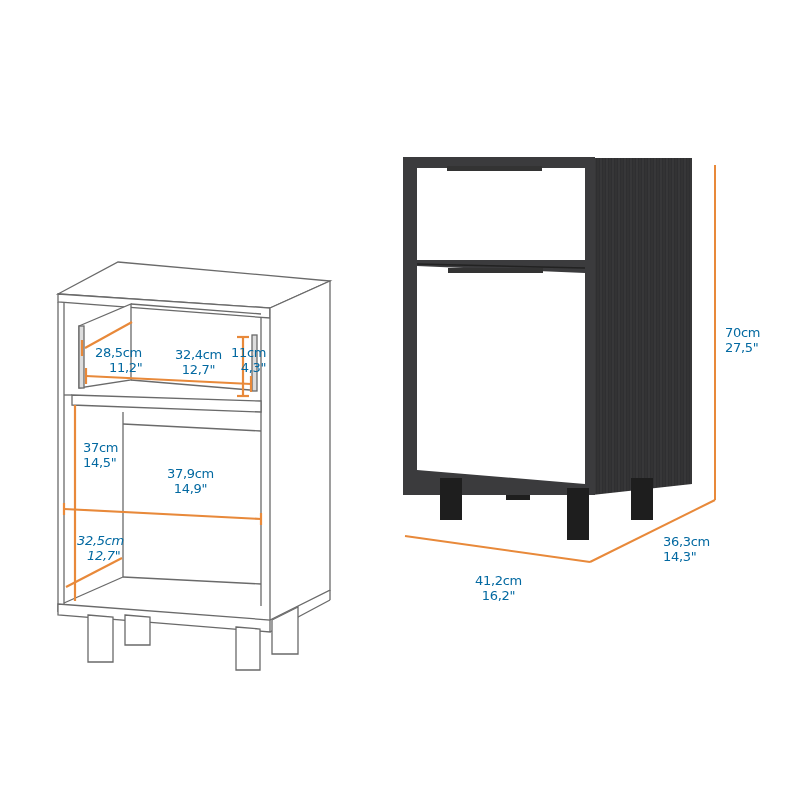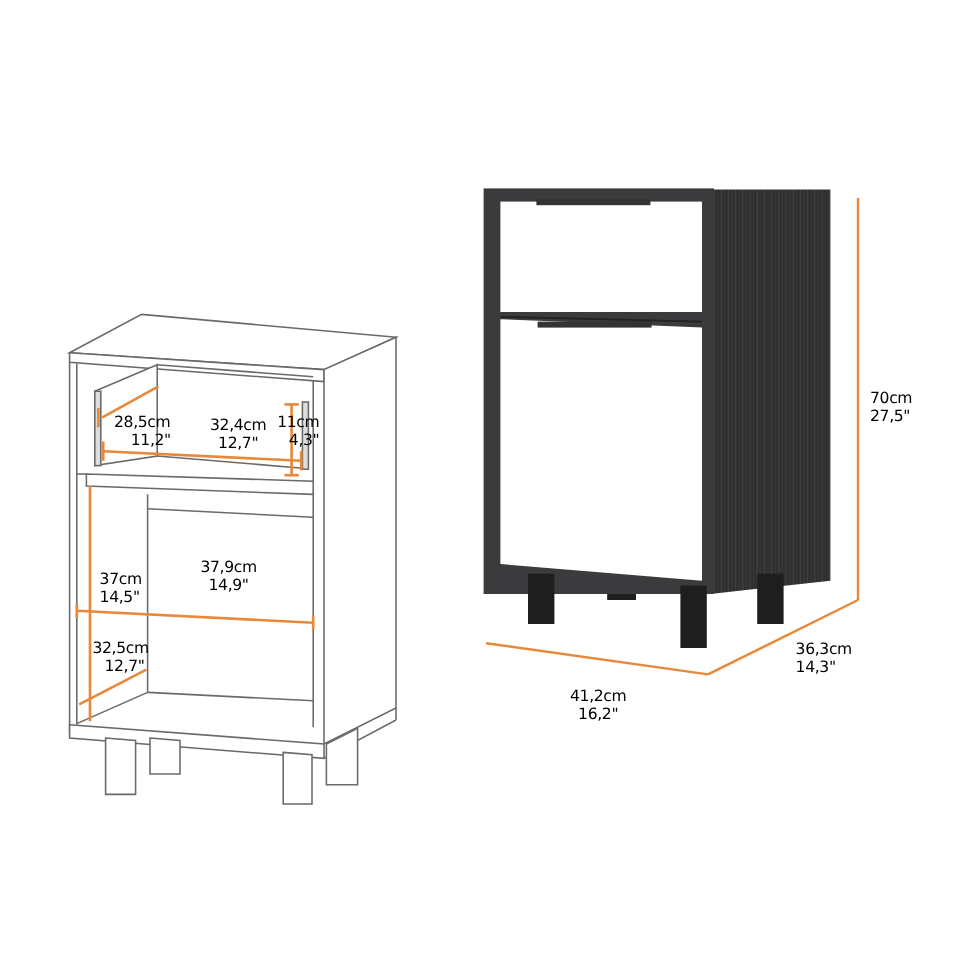--- a/index.html
+++ b/index.html
@@ -1,19 +1,19 @@
 <!DOCTYPE html>
 <html><head>
 <meta charset="utf-8">
 <style>
   html, body { margin: 0; padding: 0; background: #ffffff; }
   body { width: 800px; height: 800px; position: relative; overflow: hidden;
          font-family: "DejaVu Sans", sans-serif; }
   svg { position: absolute; left: 0; top: 0; }
-  .lbl { position: absolute; color: #000000; font-size: 13px; line-height: 15px;
+  .lbl { position: absolute; color: #0369a1; font-size: 13px; line-height: 15px;
          font-family: "DejaVu Sans", sans-serif; white-space: nowrap; letter-spacing: -0.3px; }
   .lbl span { display: block; }
   .c { text-align: center; margin-left: 27px; }
 </style>
 </head>
 <body>
 
 <svg width="800" height="800" viewBox="0 0 800 800">
   <g fill="none" stroke="#6a6a6a" stroke-width="1.3">
 
@@ -105,29 +105,29 @@
   <span style="padding-left:14px;">11,2"</span>
 </div>
 <div class="lbl c" style="left:148px;top:347px;">
   <span>32,4cm</span>
   <span>12,7"</span>
 </div>
 <div class="lbl" style="left:207px;top:345px;text-align:right;margin-left:24px;">
   <span>11cm</span>
   <span>4,3"</span>
 </div>
-<div class="lbl" style="left:83px;top:440px;margin-top:36px;">
+<div class="lbl" style="left:83px;top:440px;">
   <span>37cm</span>
   <span>14,5"</span>
 </div>
 <div class="lbl c" style="left:140px;top:466px;">
   <span>37,9cm</span>
   <span>14,9"</span>
 </div>
-<div class="lbl" style="left:77px;top:533px;">
+<div class="lbl" style="left:77px;top:533px;font-style:italic;">
   <span>32,5cm</span>
   <span style="padding-left:10px;">12,7"</span>
 </div>
 
 <div class="lbl" style="left:725px;top:325px;">
   <span>70cm</span>
   <span>27,5"</span>
 </div>
 <div class="lbl c" style="left:448px;top:573px;">
   <span>41,2cm</span>

